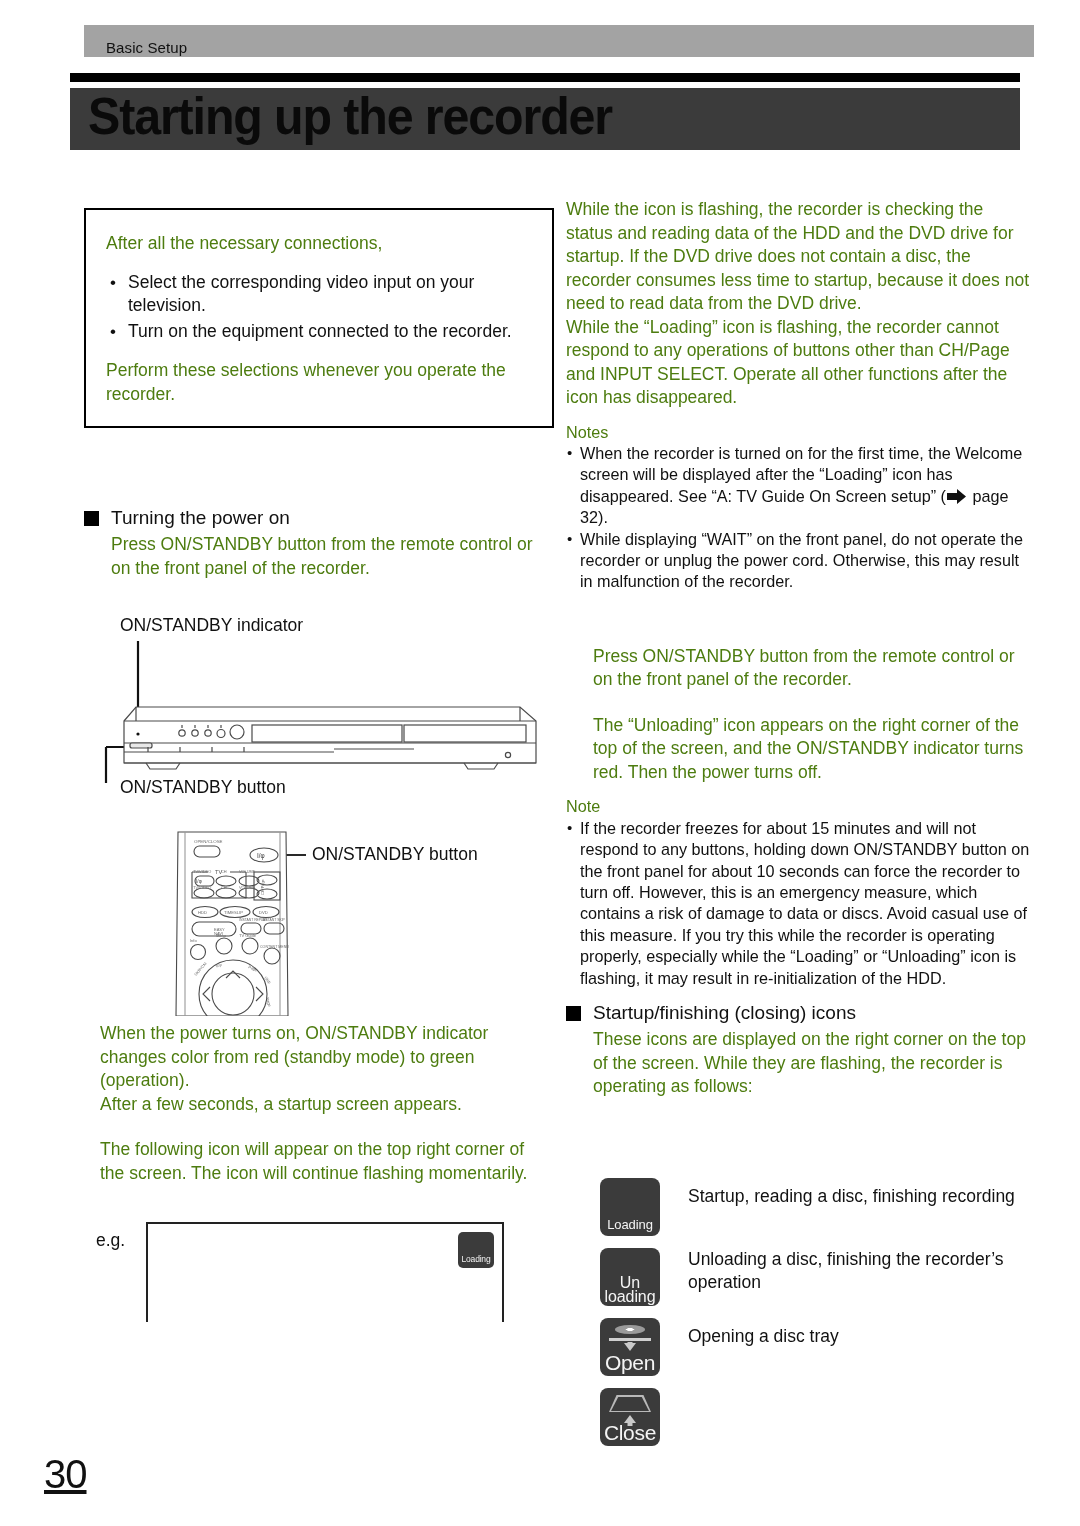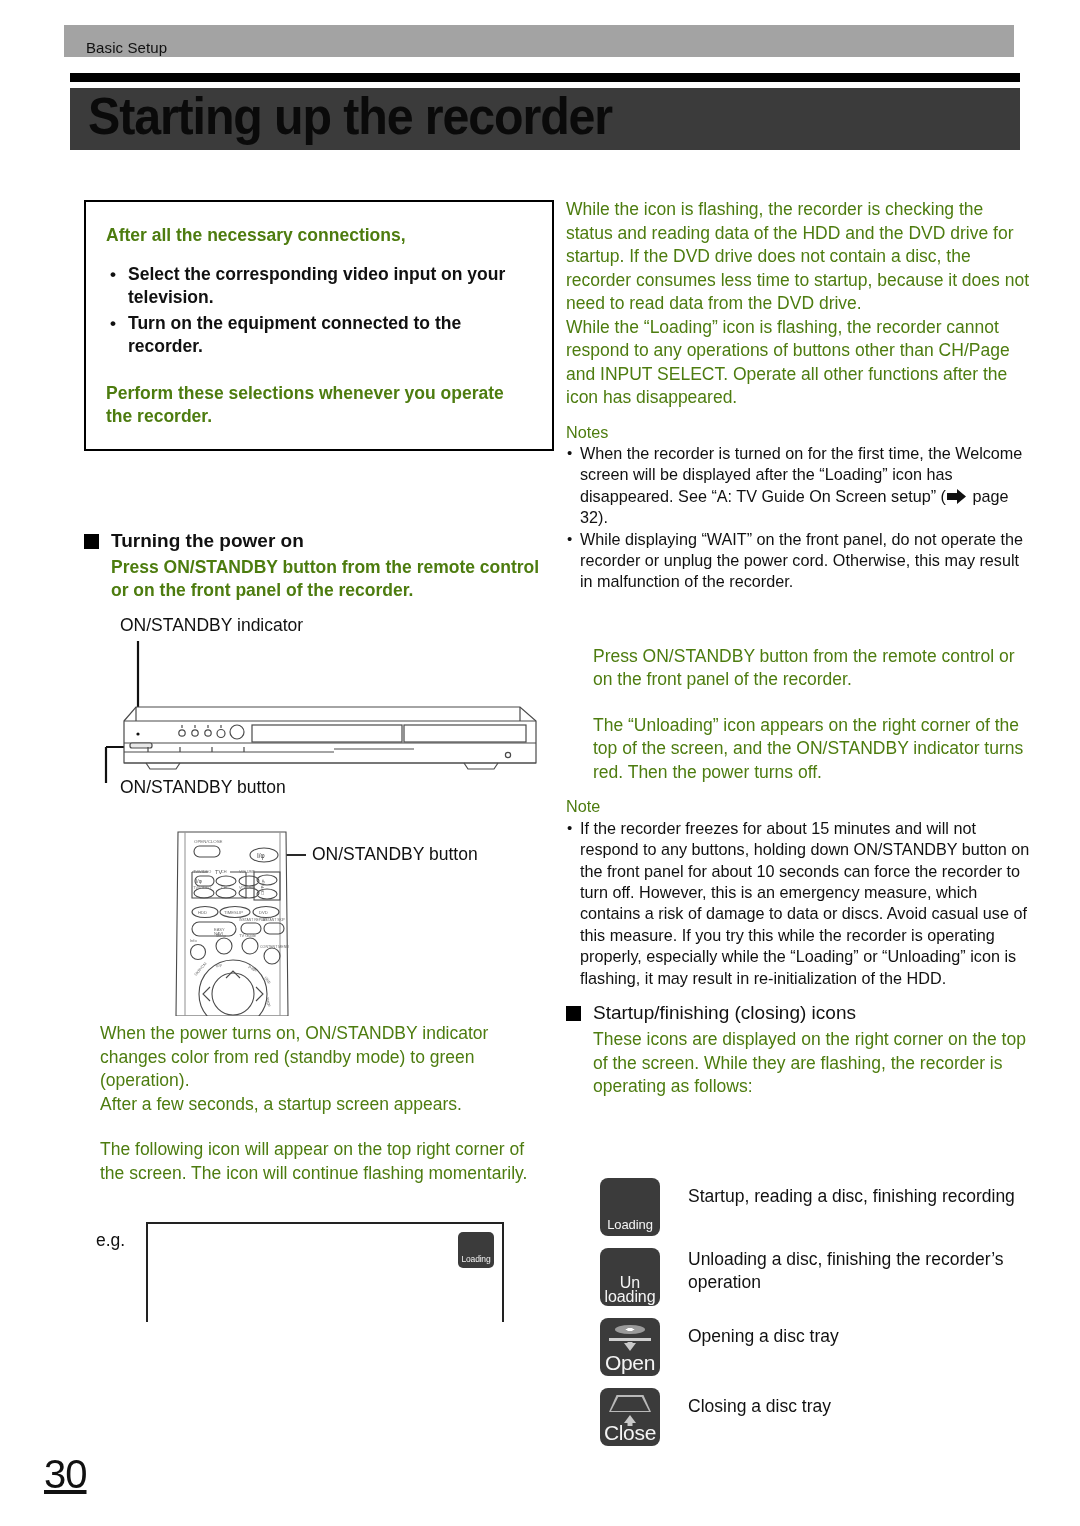--- a/index.html
+++ b/index.html
@@ -7,21 +7,21 @@
   body{
     width:1080px;height:1526px;position:relative;overflow:hidden;
     font-family:"Liberation Sans","DejaVu Sans",sans-serif;
     color:#111111;
     -webkit-font-smoothing:none;
   }
   .page{position:absolute;inset:0;}
 
   
   .hdr-band{
-    position:absolute;left:64px;top:25px;width:950px;height:32px;
+    position:absolute;left:84px;top:25px;width:950px;height:32px;
     background:#a3a3a3;
   }
   .hdr-band .crumb{
     position:absolute;left:22px;top:14px;
     font-size:15px;color:#111;letter-spacing:.1px;
   }
   .hdr-rule{
     position:absolute;left:70px;top:73px;width:950px;height:9px;background:#000;
   }
   .title-band{
@@ -30,42 +30,42 @@
   }
   .title-band .title{
     position:absolute;left:18px;top:-2px;
     font-size:52px;font-weight:bold;color:#0a0a0a;
     letter-spacing:-1.2px;
     transform:scaleX(.93);transform-origin:left top;
     white-space:nowrap;
   }
 
   
-  .col-left{position:absolute;left:84px;top:200px;width:470px;font-weight:bold;}
+  .col-left{position:absolute;left:84px;top:208px;width:470px;}
   .col-right{position:absolute;left:566px;top:198px;width:468px;}
 
   p,div.tx{margin:0;}
   .tx{font-size:17.5px;line-height:23.5px;color:#4d7c0f;}
   .tx.small{font-size:16.2px;line-height:21.5px;}
 
   
   .intro-box{
     border:2px solid #000;padding:22px 20px 20px 20px;width:calc(100% - 44px);
     box-sizing:content-box;
   }
   .intro-box .lead{margin-bottom:15px;}
   .blist{margin:0;padding:0;list-style:none;}
   .blist li{
     position:relative;padding-left:22px;font-size:17.5px;line-height:23.5px;
     margin-bottom:2px;
   }
   .blist li:before{
     content:"\2022";position:absolute;left:4px;top:0;font-size:17px;
   }
-  .intro-box .tail{margin-top:23px;}
+  .intro-box .tail{margin-top:16px;}
 
   
   .sec-h{
     position:relative;padding-left:27px;font-size:19px;line-height:24px;
     color:#111;margin-bottom:3px;
   }
   .sec-h:before{
     content:"";position:absolute;left:0;top:5px;width:15px;height:15px;
     background:#000;
   }
@@ -415,20 +415,19 @@
     </div>
 
     <div class="leg-row">
       <div class="leg-tile">
         <div class="trapezoid"></div>
         <div class="trapezoid-in"></div>
         <div class="arr-up"></div>
         <div class="arr-up-stem"></div>
         <div class="tile-txt big">Close</div>
       </div>
-      <div class="leg-desc">Closing a disc tray</div>
     </div>
 
   </div>
 
   <div class="pageno">30</div>
 
 </div>
 
 </body></html>

